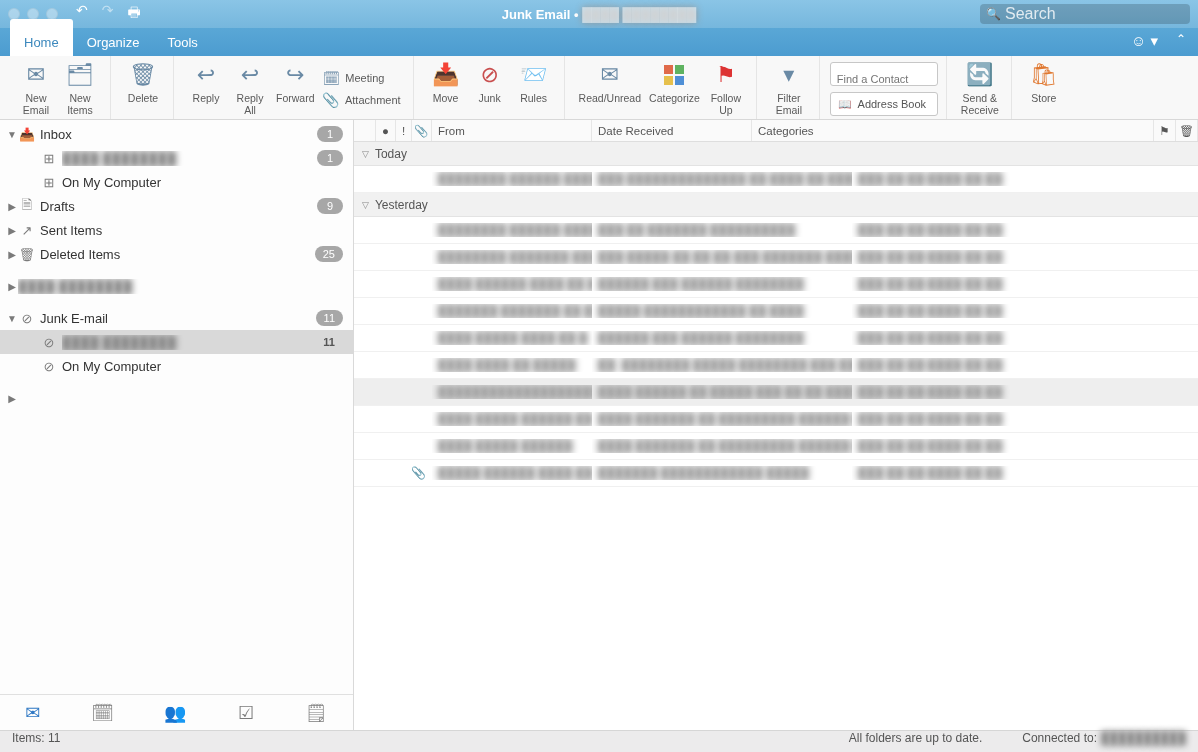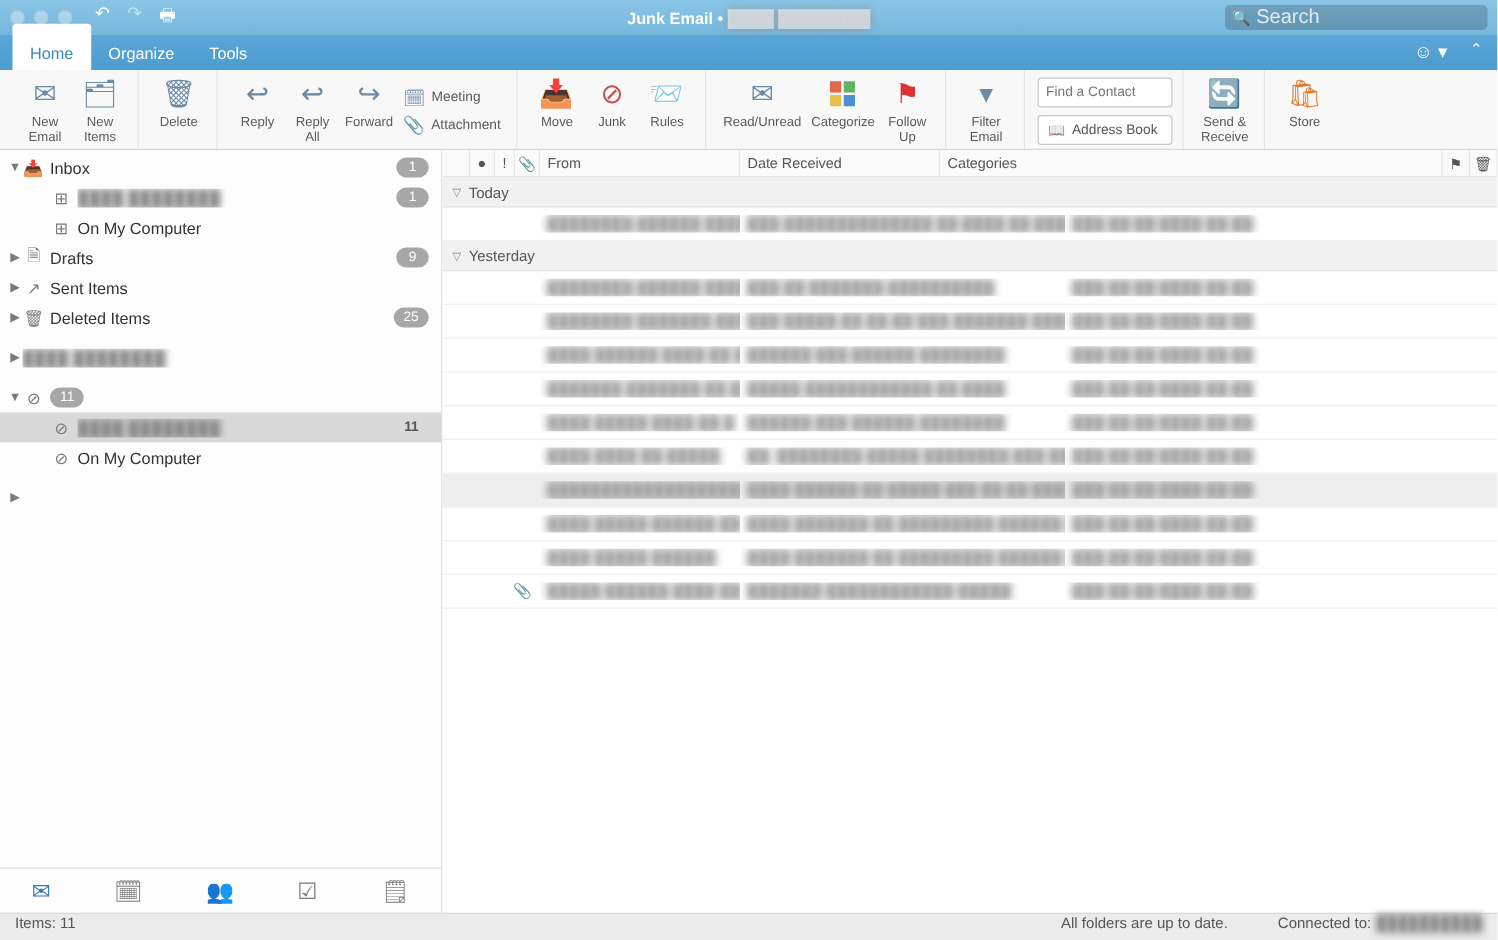--- a/index.html
+++ b/index.html
@@ -22,21 +22,21 @@
 .chevup { font-size:12px; }
 
 .ribbon { height: 64px; background: #f8f8f8; border-bottom:1px solid #d8d8d8; display:flex; align-items:center; padding:0 6px; gap:2px;}
 .rgroup { display:flex; align-items:flex-start; padding:3px 8px 0; height:100%; border-right:1px solid #e5e5e5;}
 .rgroup:last-child{border-right:none;}
 .ritem { display:flex; flex-direction:column; align-items:center; justify-content:flex-start; min-width:44px; padding:2px 4px; font-size:10.5px; color:#5a5a5a; text-align:center; cursor:pointer; gap:3px;}
 .ritem .ic { height:28px; display:flex; align-items:center; justify-content:center; font-size:22px; color:#6a8aa5; }
 .ritem.small { min-width: auto; flex-direction: row; gap:5px; font-size:11px; padding:2px 4px;}
 .ritem.small .ic{height:auto;font-size:14px;}
 .stackcol{display:flex;flex-direction:column;gap:2px;justify-content:center;height:100%;}
-.findbox{border:1px solid #c7c7c7;border-radius:3px;height:24px;width:108px;padding:0 6px;font-size:11px;color:#888;display:flex;align-items:center;background:#fff;}
+.findbox{border:1px solid #c7c7c7;border-radius:3px;height:24px;width:108px;padding:0 6px;font-size:11px;color:#888;display:flex;align-items:flex-end;background:#fff;}
 .findbox input{border:none;outline:none;width:100%;font-size:11px;background:transparent;}
 .addrbtn{border:1px solid #c7c7c7;border-radius:3px;height:24px;padding:0 8px;font-size:11px;color:#555;display:flex;align-items:center;gap:5px;background:#fff;}
 
 .body { display:flex; height: calc(752px - 28px - 28px - 64px - 22px); }
 .sidebar { width: 354px; border-right:1px solid #d9d9d9; display:flex; flex-direction:column; background:#fdfdfd;}
 .foldertree { flex:1; overflow:auto; font-size:13px; color:#333; padding-top:2px;}
 .frow { display:flex; align-items:center; height:24px; padding:0 10px 0 6px; cursor:pointer; }
 .frow.sel { background:#d9d9d9; }
 .frow .arrow{width:12px;text-align:center;color:#7a7a7a;font-size:10px;}
 .frow .ficon{width:18px;text-align:center;color:#7b7b7b;font-size:13px;margin-right:4px;}
@@ -265,20 +265,21 @@
         </div>
       <div style="height:8px"></div>
       <div class="frow">
           <span class="arrow">▶</span>
           <span class="flabel blur indent0">████ ████████</span>
         </div>
       <div style="height:8px"></div>
       <div class="frow">
           <span class="arrow">▼</span>
           <span class="ficon">⊘</span>
+          <span class="flabel">Junk E-mail</span>
           <span class="badge">11</span>
         </div>
       <div class="frow indent2 sel">
           <span class="ficon">⊘</span>
           <span class="flabel blur">████ ████████</span>
           <span class="badge plain">11</span>
         </div>
       <div class="frow indent2">
           <span class="ficon">⊘</span>
           <span class="flabel">On My Computer</span>

